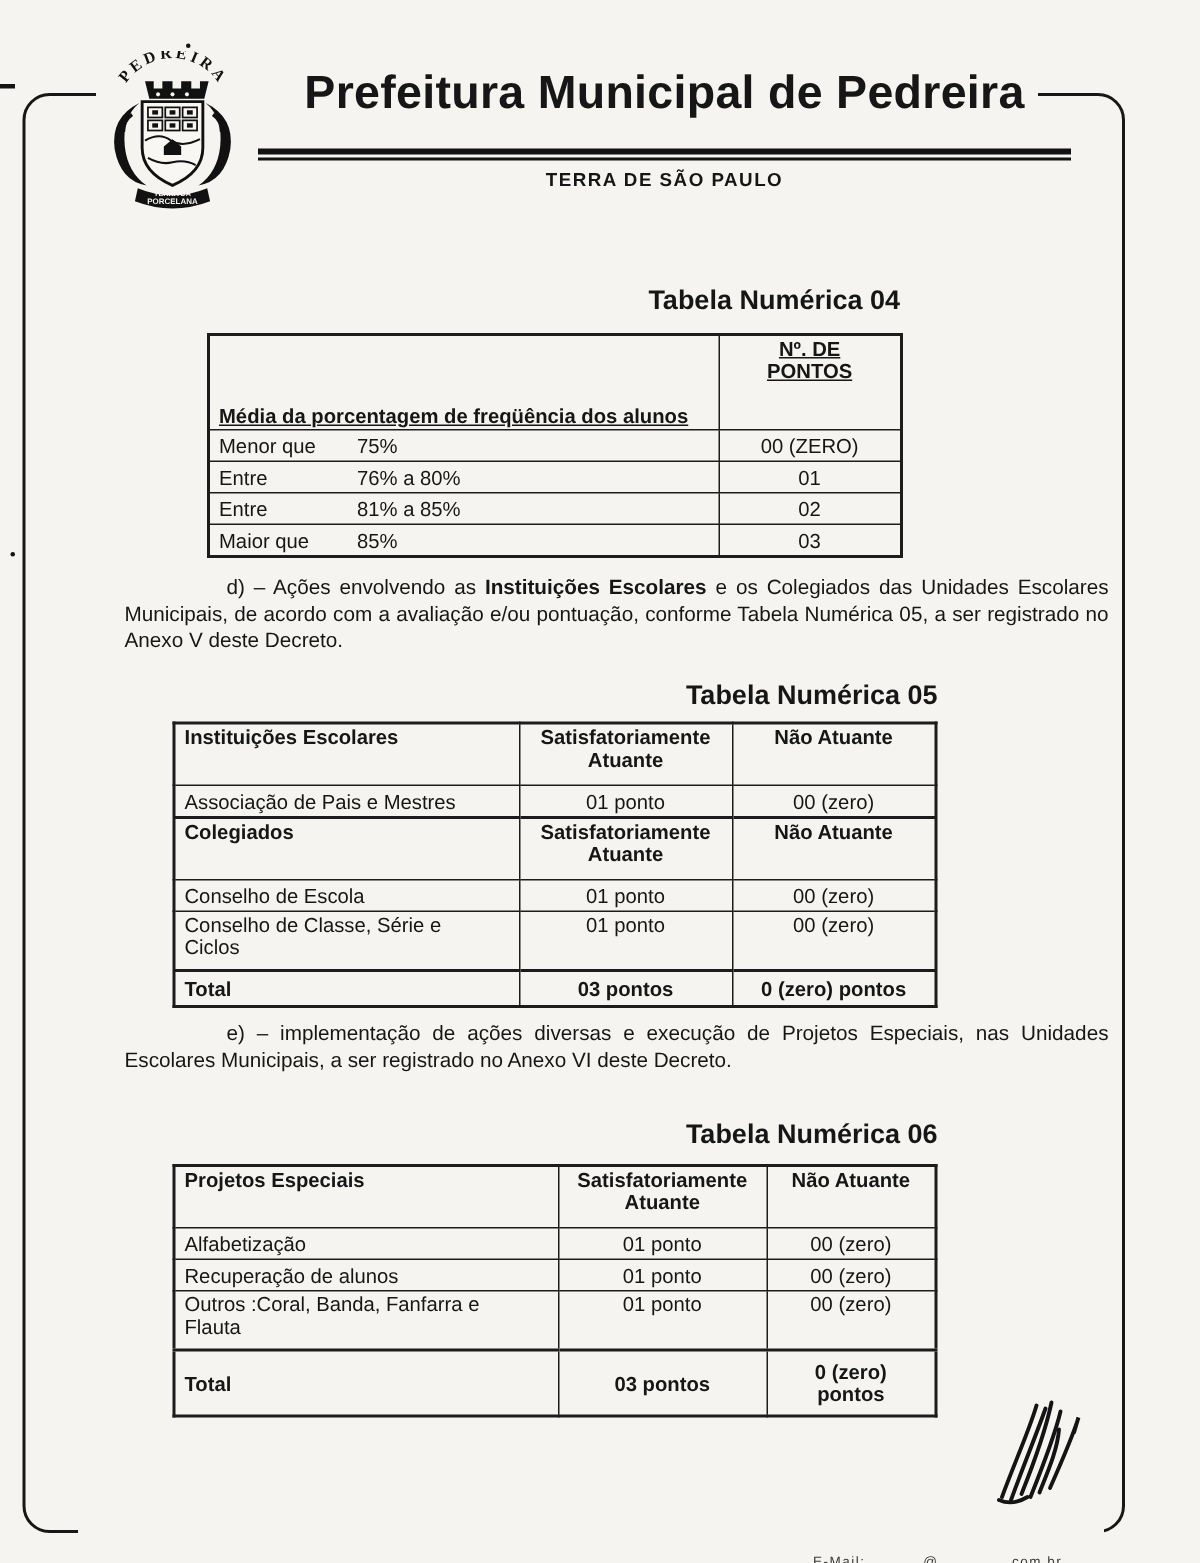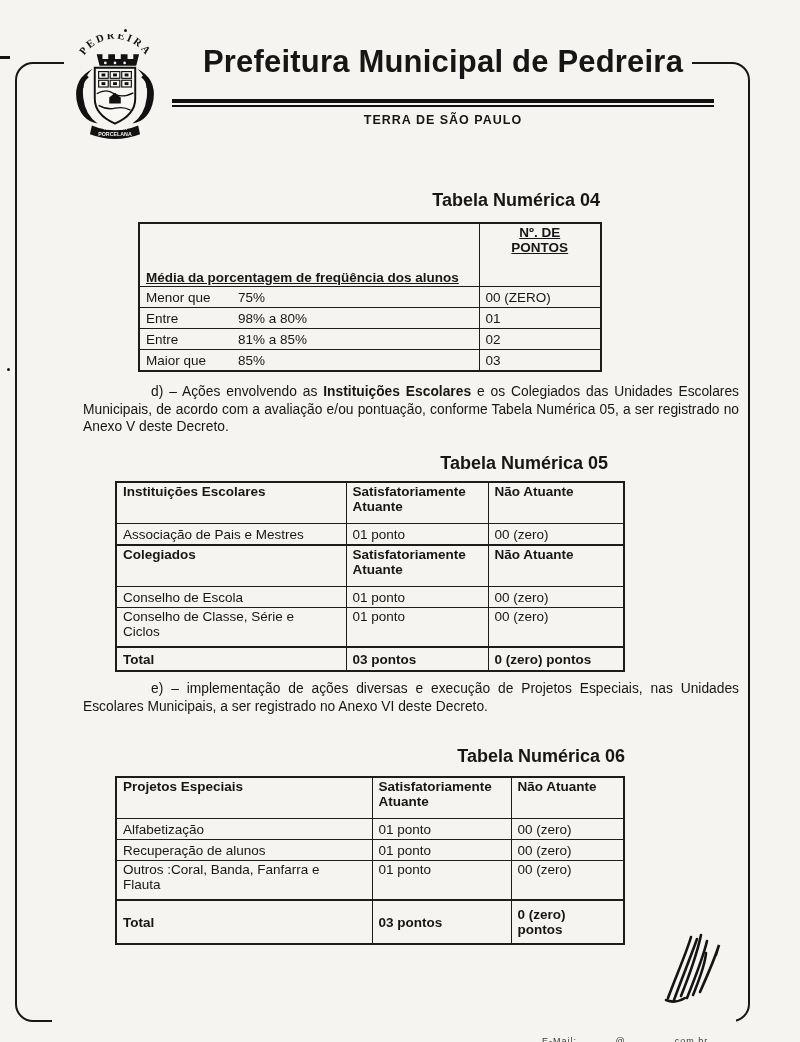--- a/index.html
+++ b/index.html
@@ -26,32 +26,32 @@
   }
   .title-underline2 { height:2px; background:#111; margin-top:2px; }
   .subtitle {
     margin-top:6px; text-align:center; font-size:12.5px;
     letter-spacing:1px; font-weight:bold; font-stretch:condensed;
   }
 
   
   .tbl-title { position:absolute; font-weight:bold; font-size:18px; text-align:right; }
   #t04-title { left:140px; top:190px; width:460px; }
-  #t05-title { left:98px; top:453px; width:510px; }
+  #t05-title { left:115px; top:453px; width:510px; }
   #t06-title { left:115px; top:746px; width:510px; }
 
   
   table { border-collapse:collapse; table-layout:fixed; background:transparent; }
   td {
     border:1.5px solid #1c1c1c; font-size:13.5px; padding:1px 6px;
     overflow:hidden; vertical-align:middle;
   }
   .tbl { position:absolute; border:2.5px solid #1c1c1c; }
   .bold { font-weight:bold; }
-  .center { }
+  .center { text-align:center; }
   .u { text-decoration:underline; }
 
   #table04 { left:138px; top:222px; width:462px; }
   #table04 td.h1 { vertical-align:bottom; font-weight:bold; height:60px; }
   #table04 td.h2 { vertical-align:top; font-weight:bold; text-align:center; }
   #table04 tr.r td { height:18px; }
   .lbl { display:inline-block; width:92px; }
 
   #table05 { left:115px; top:481px; width:508px; }
   #table06 { left:115px; top:776px; width:508px; }
@@ -169,21 +169,21 @@
     <tbody>
         <tr>
       <td class="h1"><span class="u">Média da porcentagem de freqüência dos alunos</span></td>
       <td class="h2"><span class="u wrapcell" style="max-width:66px">Nº. DE PONTOS</span></td>
     </tr>
     <tr class="r">
       <td><span class="lbl">Menor que</span><span>75%</span></td>
       <td class="center">00 (ZERO)</td>
     </tr>
     <tr class="r">
-      <td><span class="lbl">Entre</span><span>98% a 80%</span></td>
+      <td><span class="lbl">Entre</span><span>76% a 80%</span></td>
       <td class="center">01</td>
     </tr>
     <tr class="r">
       <td><span class="lbl">Entre</span><span>81% a 85%</span></td>
       <td class="center">02</td>
     </tr>
     <tr class="r">
       <td><span class="lbl">Maior que</span><span>85%</span></td>
       <td class="center">03</td>
     </tr>

